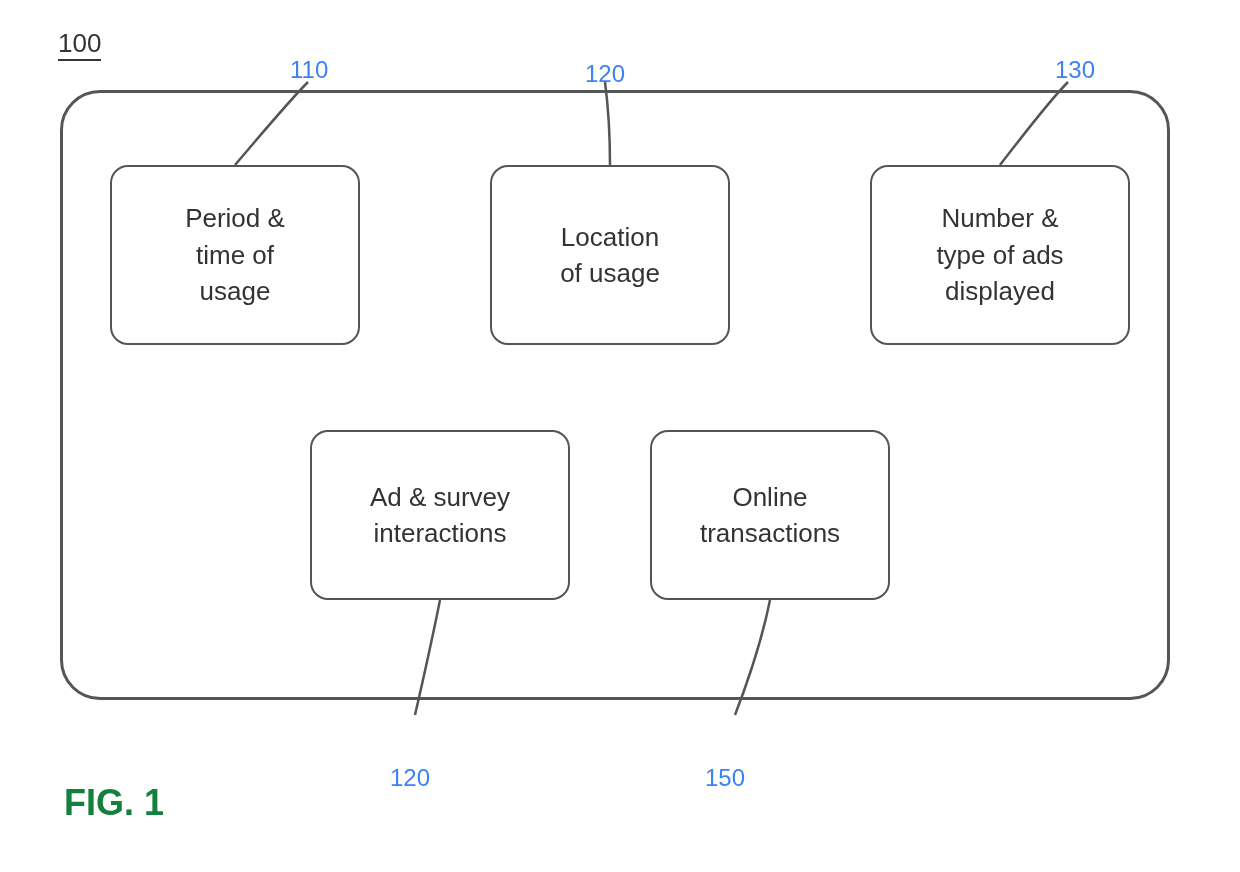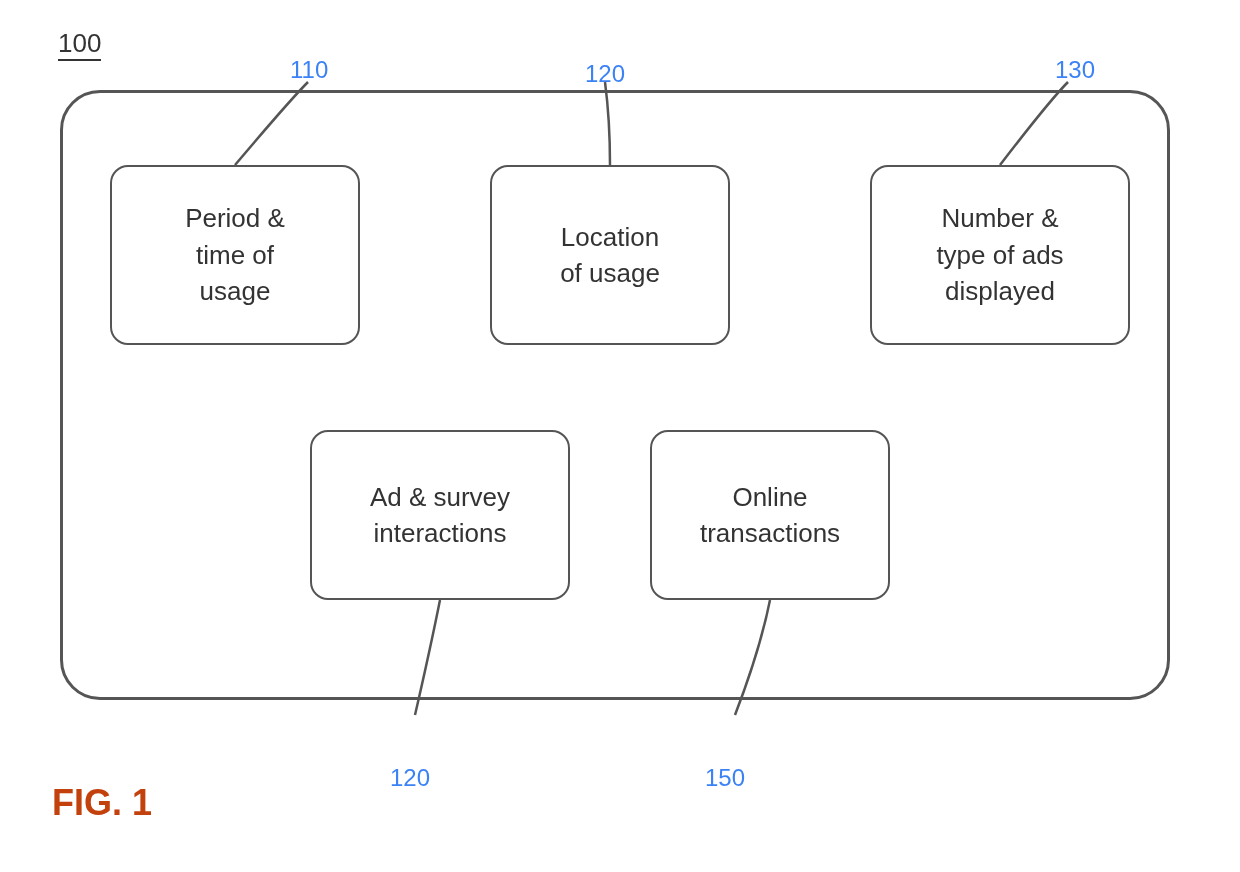--- a/index.html
+++ b/index.html
@@ -21,24 +21,24 @@
       width: 1108px;
       height: 872px;
       position: relative;
       background: #ffffff;
     }
 
     
     .fig-label {
       position: absolute;
       bottom: 48px;
-      left: 52px;
+      left: 64px;
       font-size: 36px;
       font-weight: bold;
-      color: #c2410c;
+      color: #15803d;
     }
 
     
     .label-100 {
       position: absolute;
       top: 28px;
       left: 58px;
       font-size: 26px;
       color: #333;
       font-family: Arial, sans-serif;

